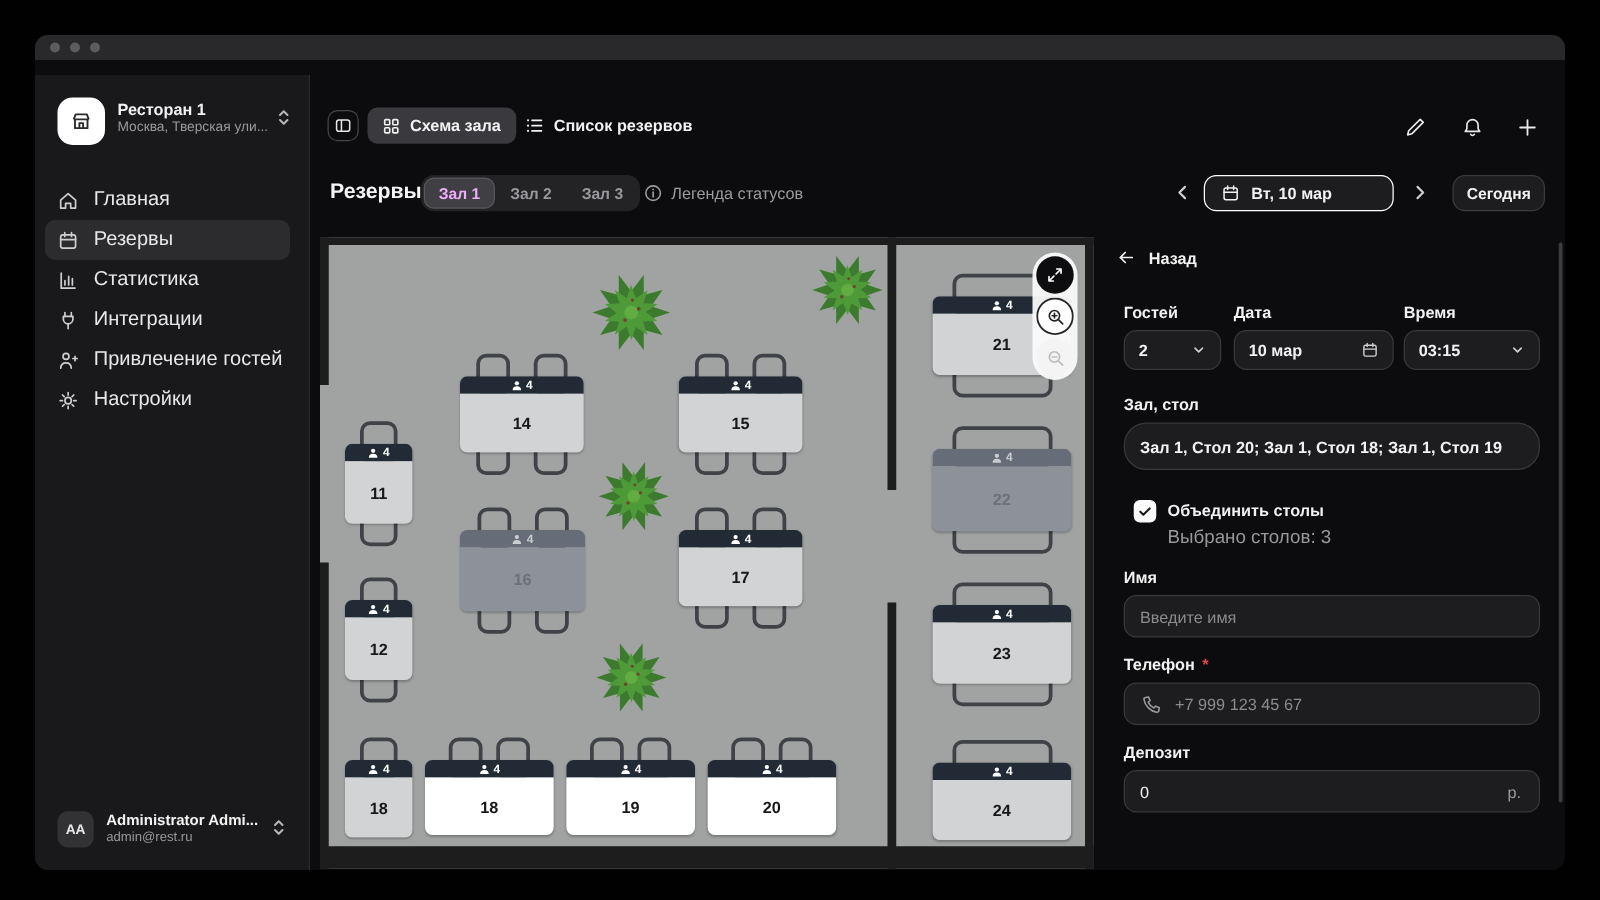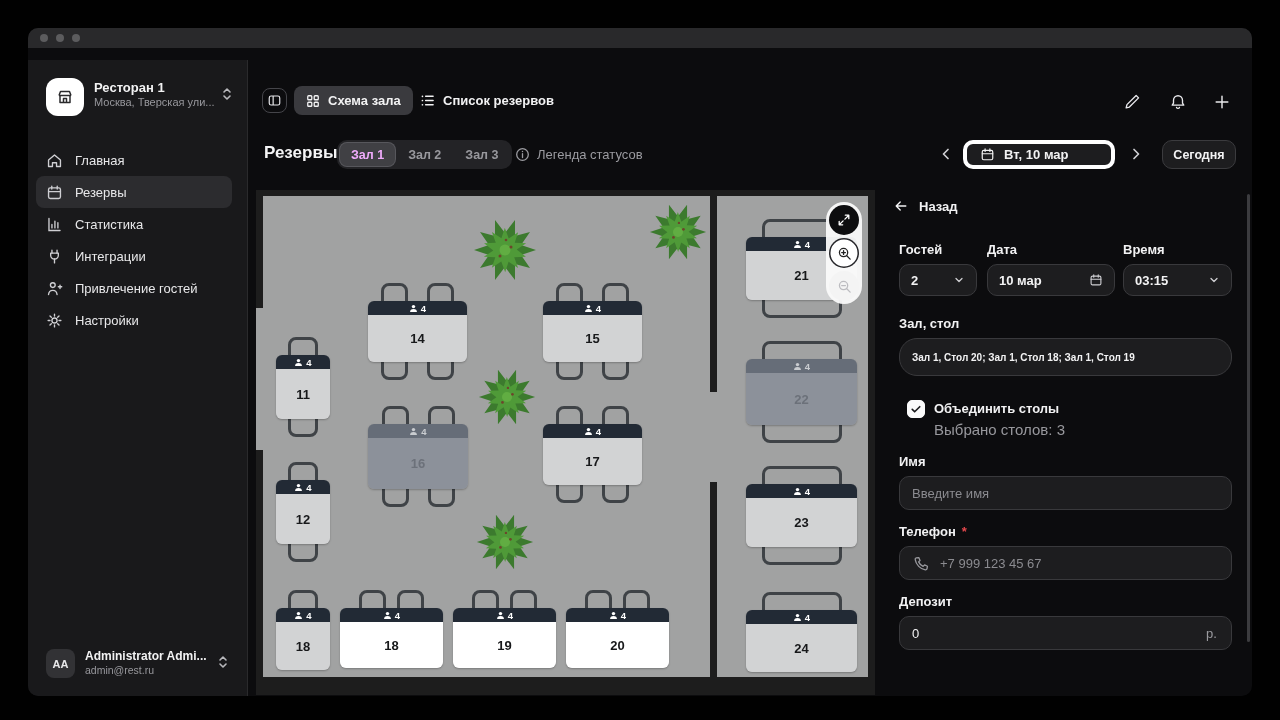--- a/index.html
+++ b/index.html
@@ -16,21 +16,21 @@
     border-right:1px solid #2a2a2c; }
   .rest-head { position:absolute; left:12px; top:12px; width:196px; height:48px; border-radius:10px; }
   .rest-logo { position:absolute; left:6px; top:6px; width:38px; height:38px; border-radius:12px;
     background:#fff; display:flex; align-items:center; justify-content:center; color:#2a2a2c; }
   .rest-name { position:absolute; left:54px; top:8px; font-size:13px; font-weight:700; color:#f2f2f3; width:118px;
     white-space:nowrap; overflow:hidden; }
   .rest-addr { position:absolute; left:54px; top:24px; font-size:11px; color:#98989d; width:124px; white-space:nowrap; overflow:hidden; }
   .updown { position:absolute; right:2px; top:14px; color:#b8b8bc; }
   .nav { position:absolute; left:8px; top:84px; width:204px; }
   .nav-item { position:relative; width:196px; height:32px; border-radius:8px; display:flex;
-    align-items:center; gap:12px; padding-left:10px; color:#e8e8ea; font-size:13px; cursor:pointer; }
+    align-items:center; gap:12px; padding-left:10px; color:#e8e8ea; font-size:16px; cursor:pointer; }
   .nav-item.active { background:#2c2c2f; }
   .nav-item .ic { width:17px; height:17px; color:#cfcfd3; display:flex; }
   
   .user { position:absolute; left:12px; bottom:14px; width:196px; height:36px; }
   .user-av { position:absolute; left:6px; top:3px; width:29px; height:29px; border-radius:8px; background:#323235;
     color:#e8e8ea; font-size:11px; font-weight:700; display:flex; align-items:center; justify-content:center; }
   .user-name { position:absolute; left:45px; top:3px; font-size:12px; font-weight:700; color:#f2f2f3; width:128px; white-space:nowrap; overflow:hidden; }
   .user-mail { position:absolute; left:45px; top:18px; font-size:10.5px; color:#98989d; }
   .user .updown { right:6px; top:8px; }
 
@@ -46,21 +46,21 @@
   .page-title { position:absolute; left:236px; top:95px; font-size:17px; font-weight:700; color:#f5f5f6; }
   .hall-tabs { position:absolute; left:309px; top:92px; height:29px; background:#232326; border-radius:10px;
     display:flex; align-items:center; padding:3px; gap:2px; }
   .hall-tab { height:23px; padding:0 11px; display:flex; align-items:center; border-radius:7px;
     font-size:12.5px; color:#98989d; font-weight:600; cursor:pointer; }
   .hall-tab.active { background:#404044; color:#f0abfc; box-shadow:0 0 0 1px #57575c; }
   .legend { position:absolute; left:487px; top:99px; display:flex; align-items:center; gap:7px;
     color:#9b9ba0; font-size:13px; cursor:pointer; }
   .nav-chev { position:absolute; top:98px; width:16px; height:16px; color:#cfcfd3; cursor:pointer; }
   .date-btn { position:absolute; left:935px; top:92px; width:152px; height:29px; background:#1d1d1f;
-    border:4px solid #ffffff; border-radius:10px; display:flex; align-items:center; gap:9px; padding:0 13px;
+    border:1px solid #ffffff; border-radius:10px; display:flex; align-items:center; gap:9px; padding:0 13px;
     color:#f2f2f3; font-size:13px; font-weight:600; cursor:pointer; }
   .today-btn { position:absolute; left:1134px; top:92px; width:74px; height:29px; background:#1d1d1f;
     border:1px solid #3b3b3e; border-radius:10px; display:flex; align-items:center; justify-content:center;
     color:#f2f2f3; font-size:12.5px; font-weight:600; cursor:pointer; }
 
   
   .plan { position:absolute; left:228px; top:142px; width:619px; height:505px; background:#a1a2a2; }
   .wall { position:absolute; background:#1d1d1d; }
   .chair { position:absolute; height:34px; border:3px solid #3f4347; border-radius:8px; z-index:1; }
   .tbl { position:absolute; border-radius:6px; z-index:2; overflow:hidden; display:flex; flex-direction:column;
@@ -89,21 +89,21 @@
   .fld-sub { position:absolute; color:#98989d; font-size:15px; }
   .sel { position:absolute; height:32px; background:#1d1d1f; border:1px solid #39393c; border-radius:10px;
     display:flex; align-items:center; justify-content:space-between; padding:0 11px; color:#f2f2f3;
     font-size:13px; font-weight:600; cursor:pointer; }
   .sel .chev, .sel .cal { color:#cfcfd3; }
   .inp { position:absolute; background:#1d1d1f; border:1px solid #39393c; border-radius:10px; color:#f2f2f3;
     font-size:13px; font-family:inherit; padding:0 12px; outline:none; }
   .inp::placeholder { color:#8b8b90; }
   .tables-box { position:absolute; left:871px; top:290px; width:333px; height:38px; background:#1d1d1f;
     border:1px solid #39393c; border-radius:18px; display:flex; align-items:center; padding:0 12px;
-    color:#f2f2f3; font-size:10px; font-weight:600; white-space:nowrap; overflow:hidden; cursor:pointer; }
+    color:#f2f2f3; font-size:13px; font-weight:600; white-space:nowrap; overflow:hidden; cursor:pointer; }
   .chk { position:absolute; left:879px; top:352px; width:18px; height:18px; border-radius:5px; background:#2a2a2d;
     border:1px solid #4a4a4e; display:flex; align-items:center; justify-content:center; color:#1a1a1c; cursor:pointer; }
   .chk.checked { background:#fafafa; border-color:#fafafa; }
   .req { color:#e5484d; margin-left:6px; font-size:13px; }
   .phone-ic { position:absolute; left:885px; top:507px; width:17px; height:17px; color:#9a9a9f; }
   .dep-suffix { position:absolute; left:1178px; top:578px; color:#9a9a9f; font-size:13px; }
   .panel-footer { position:absolute; left:855px; top:598px; width:369px; height:70px; background:#0c0c0e;
     border-top:1px solid #28282b; }
   .btn { position:absolute; height:32px; border-radius:10px; display:flex; align-items:center; justify-content:center;
     font-size:13px; font-weight:700; cursor:pointer; }

